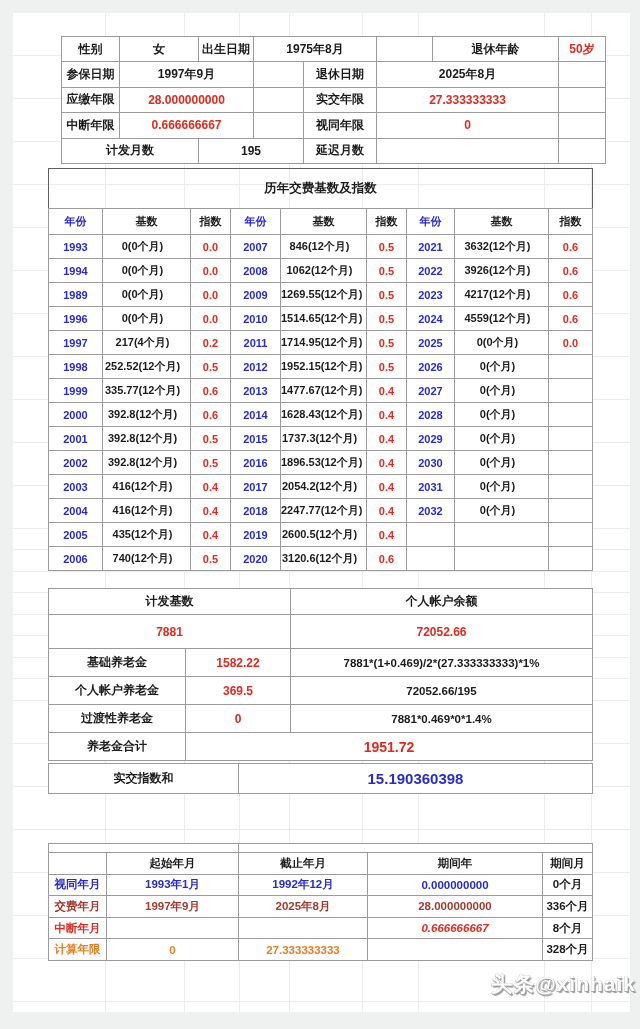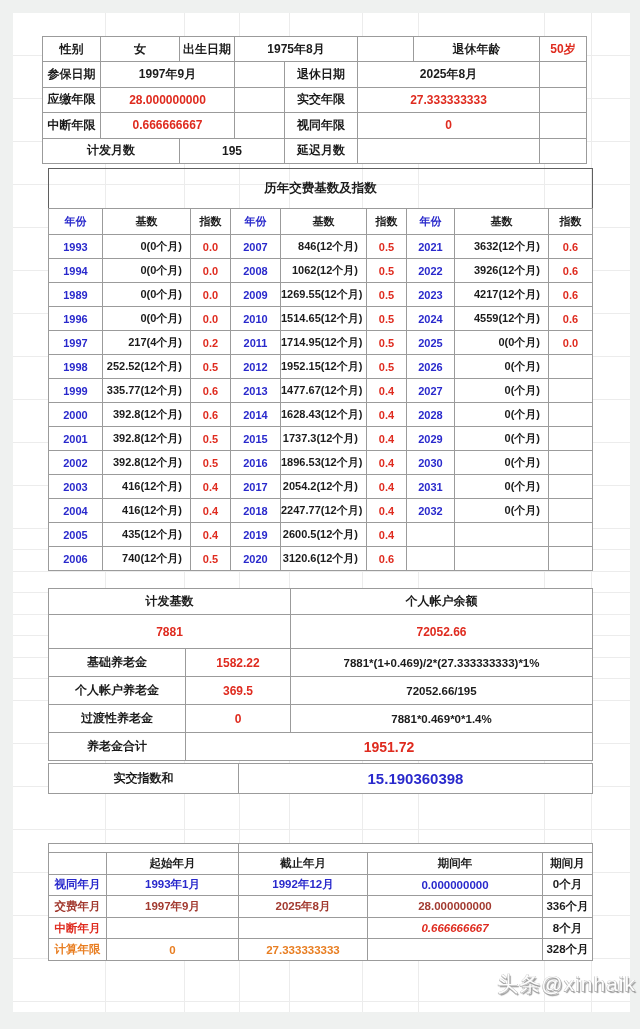--- a/index.html
+++ b/index.html
@@ -25,31 +25,31 @@
       linear-gradient(to right,transparent 531px,#ececec 531px,#ececec 532px,transparent 532px),
       linear-gradient(to right,transparent 578px,#ececec 578px,#ececec 579px,transparent 579px),
       repeating-linear-gradient(to bottom,transparent 0,transparent 20.5px,#ececec 20.5px,#ececec 21.5px);
   }
   table{border-collapse:collapse;table-layout:fixed;position:absolute;border:1px solid #5f5f5f}
   td{
     border:1px solid #9b9b9b;background:#fff;text-align:center;vertical-align:middle;
     font-weight:bold;font-size:12px;color:#1b1b1b;overflow:hidden;white-space:nowrap;
   }
   
-  .tbl-top{left:29px;top:23px;width:544px}
+  .tbl-top{left:48px;top:23px;width:544px}
   .tbl-top tr{height:25.4px}
   
   .tbl-hist{left:35px;top:155px;width:544px}
   .tbl-hist td{font-size:11px}
   .tbl-hist .title-row{height:40px}
   .tbl-hist .title-row td{background:transparent;border-left:none;border-right:none;border-top:none;font-size:12.5px}
   .tbl-hist .head-row{height:26px}
   .tbl-hist tr{height:24px}
   .tbl-hist td.y{color:#2929cc}
-  .tbl-hist td.b{text-align:right;padding-right:8px}
+  .tbl-hist td.b{padding-right:8px}
   .tbl-hist td.i{color:#df2b1f}
   .tbl-hist td.hy{color:#2929cc}
   
   .tbl-sum{left:35px;top:575px;width:544px}
   .tbl-sum .r1{height:26px}
   .tbl-sum .r2{height:34px}
   .tbl-sum .r3,.tbl-sum .r4,.tbl-sum .r5,.tbl-sum .r6{height:28px}
   .tbl-sum td.red{color:#df2b1f}
   .tbl-sum td.formula{font-size:11.5px}
   .tbl-sum td.big-red{color:#df2b1f;font-size:14px}
@@ -66,21 +66,21 @@
   .tbl-per td{font-size:11.5px}
   .tbl-per tr.blue td.c{color:#2929cc}
   .tbl-per tr.darkred td.c{color:#a23a30}
   .tbl-per tr.red-italic td.c{color:#df2b1f}
   .tbl-per tr.red-italic td.years{font-style:italic}
   .tbl-per tr.orange td.c{color:#e87e22}
   td.red{color:#df2b1f}
   
   .watermark{
     position:absolute;right:4px;top:970px;
-    font-size:21px;font-weight:normal;letter-spacing:1px;
+    font-size:21px;font-weight:bold;letter-spacing:1px;
     color:#fdfdfd;
     text-shadow:1.5px 1.5px 1px #9a9a9a,-0.5px -0.5px 0 #cfcfcf,0.5px -0.5px 0 #b5b5b5,-0.5px 0.5px 0 #b5b5b5;
   }
 </style>
 </head>
 <body>
 
 <div class="sheet">
 
   <table class="tbl-top">

